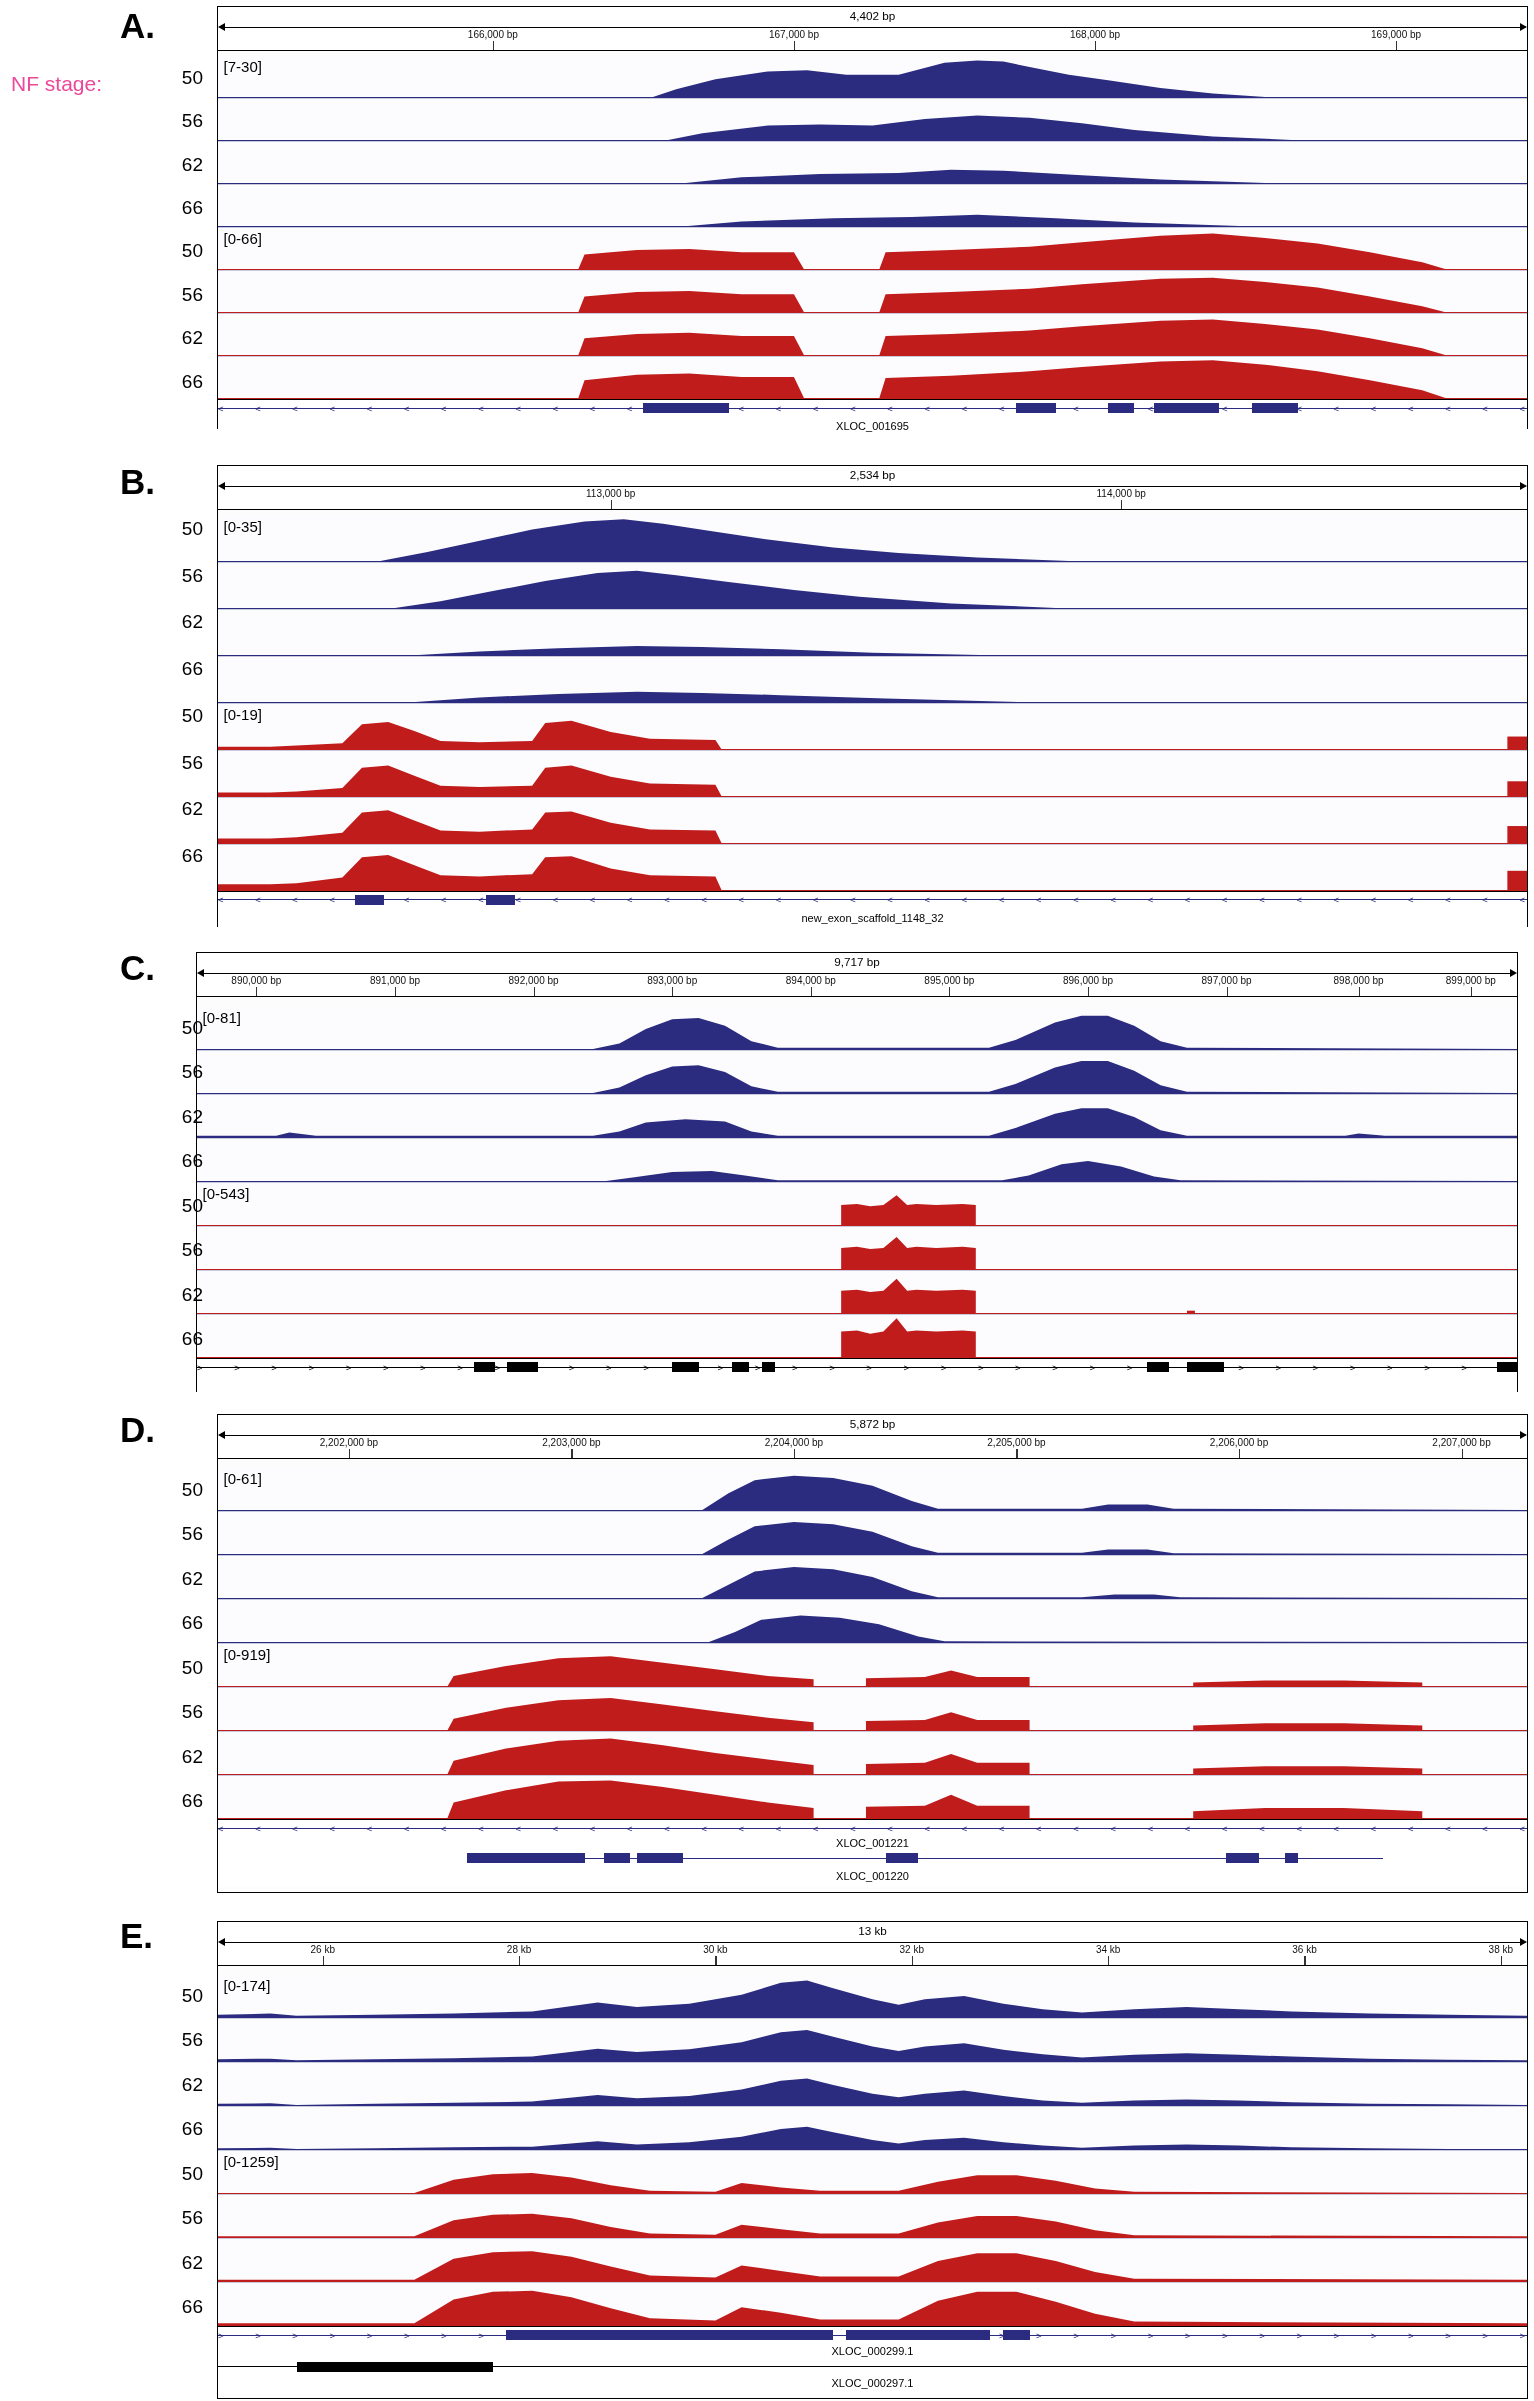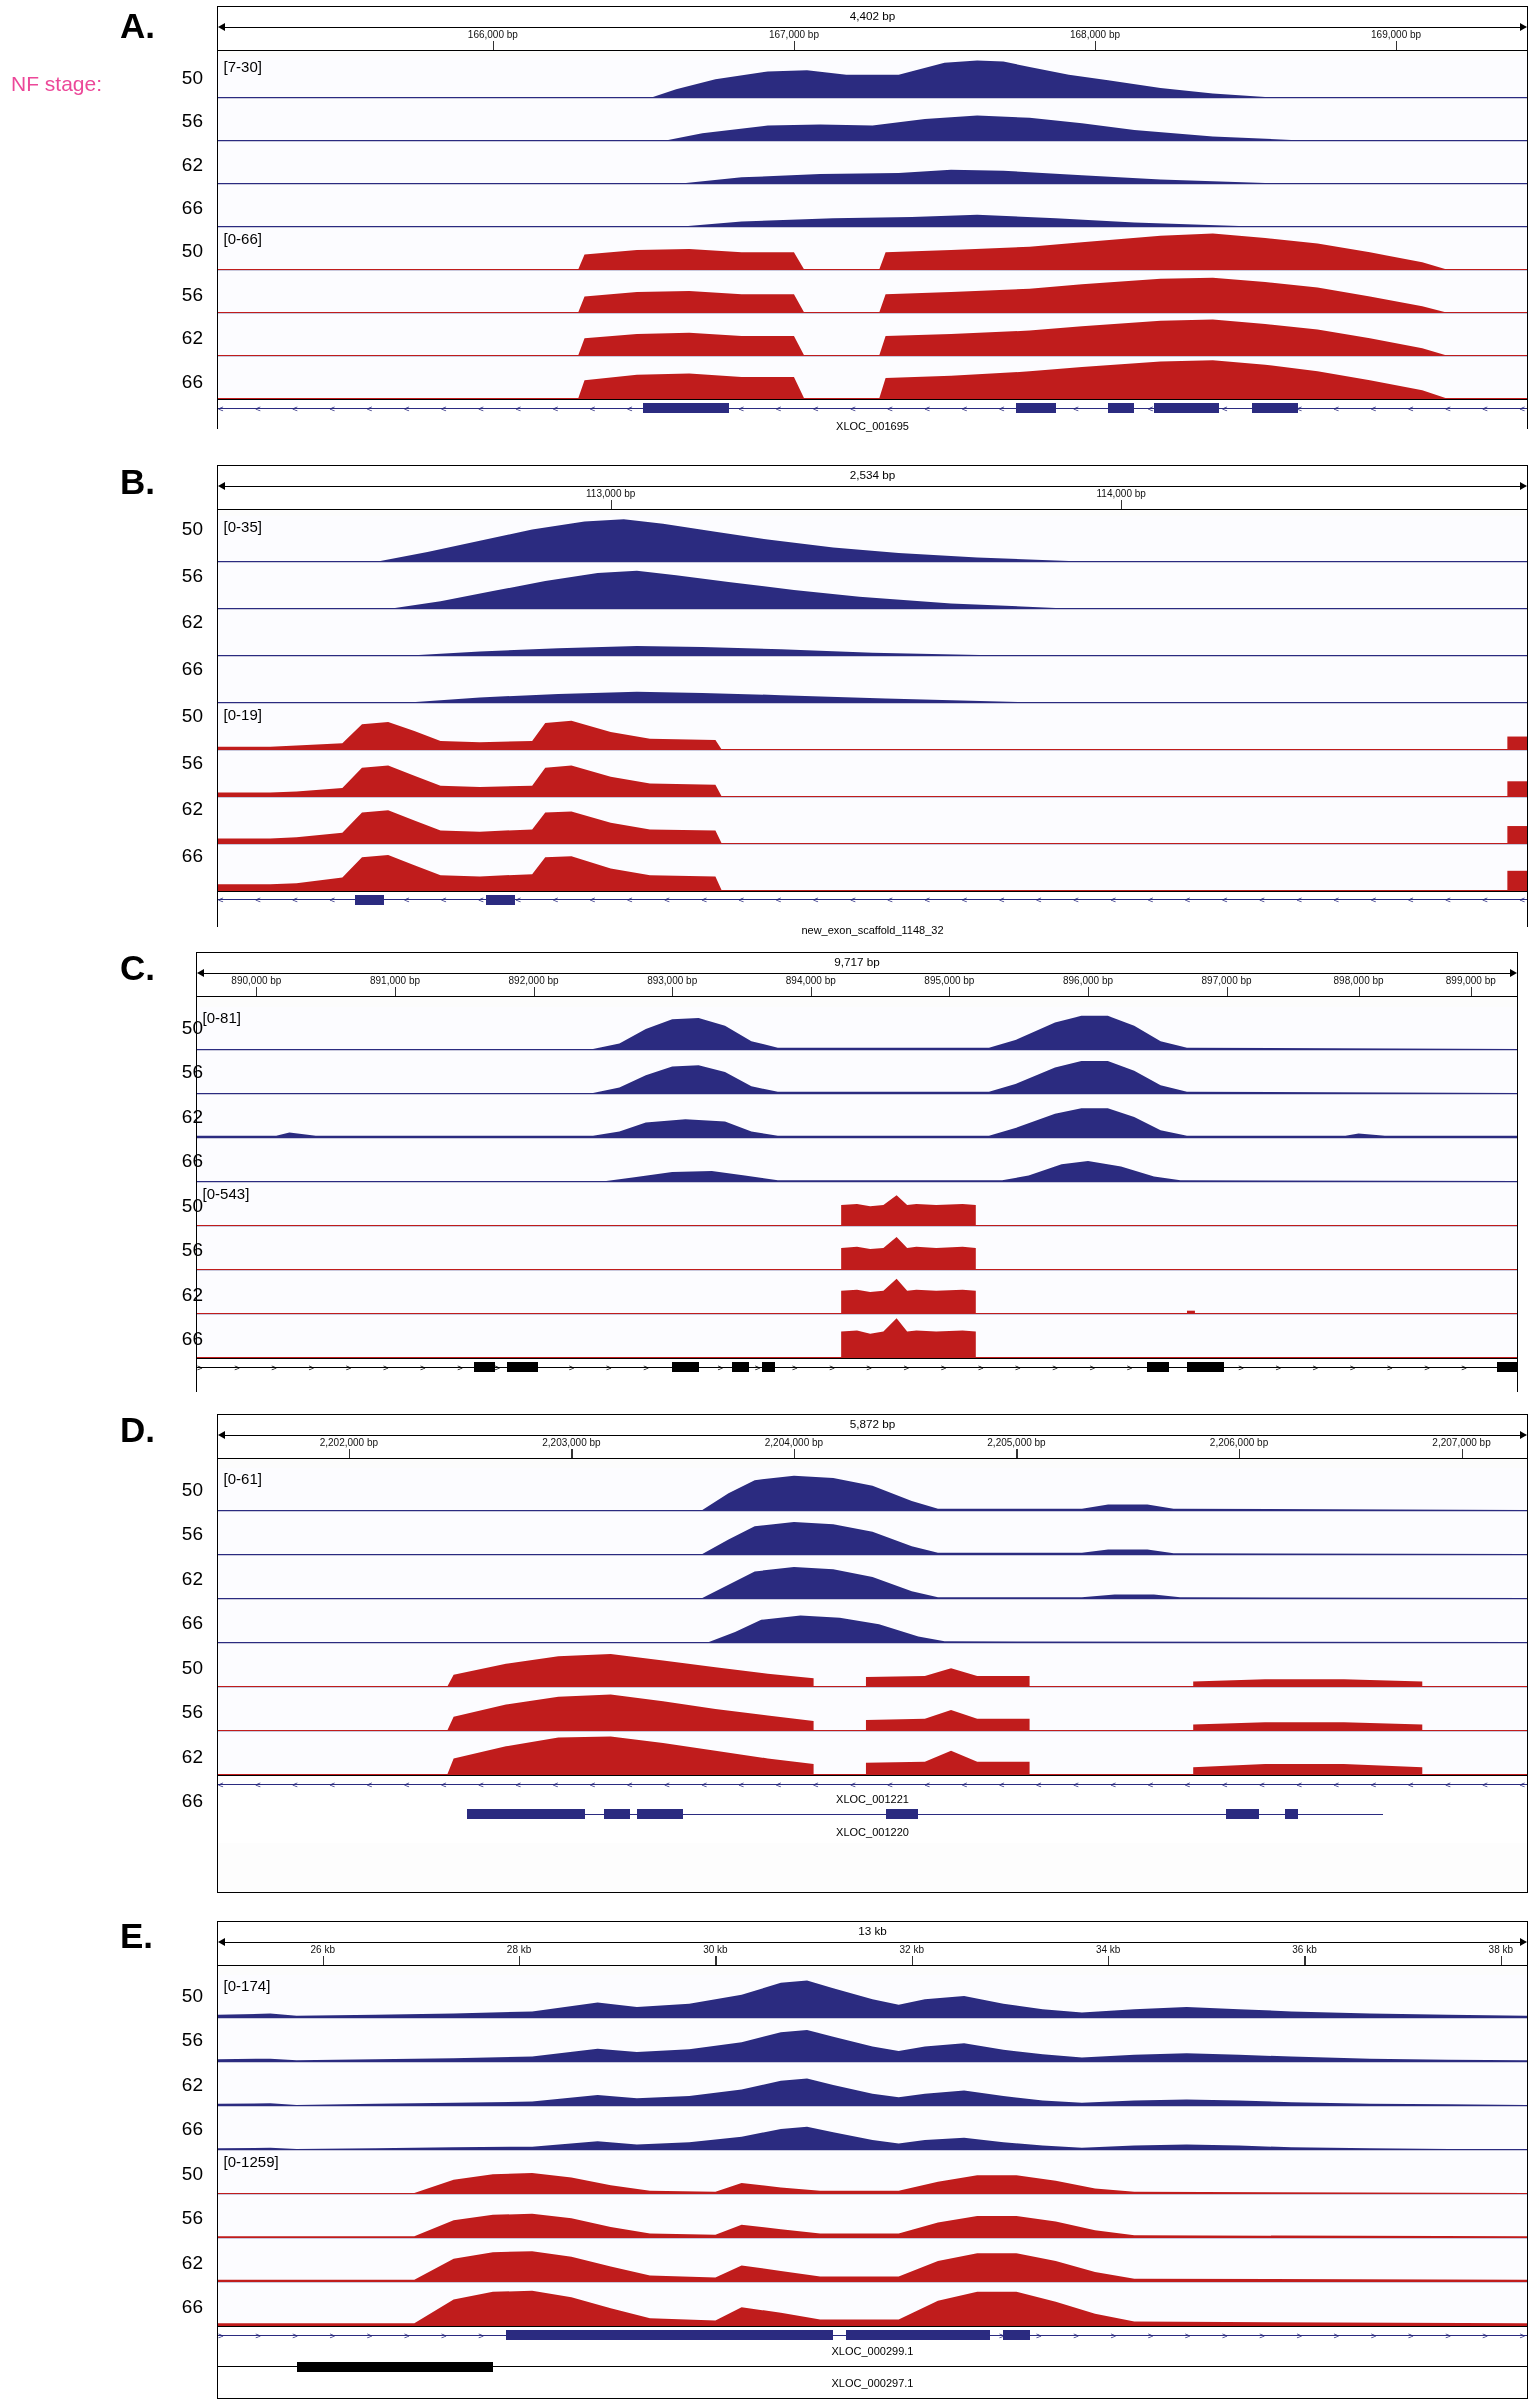--- a/index.html
+++ b/index.html
@@ -336,21 +336,21 @@
               <rect x="985" y="46" width="15" height="36" fill="#c01c1c"></rect>
             </svg>
           <div class="baseline"></div>
         </div>
       </div>
       <div class="anno" style="height:36px;">
         <div class="anno-line" style="top:7.8px;"></div>
         <div class="arrows" style="top:2.8px;">&lt;&nbsp;&lt;&nbsp;&lt;&nbsp;&lt;&nbsp;&lt;&nbsp;&lt;&nbsp;&lt;&nbsp;&lt;&nbsp;&lt;&nbsp;&lt;&nbsp;&lt;&nbsp;&lt;&nbsp;&lt;&nbsp;&lt;&nbsp;&lt;&nbsp;&lt;&nbsp;&lt;&nbsp;&lt;&nbsp;&lt;&nbsp;&lt;&nbsp;&lt;&nbsp;&lt;&nbsp;&lt;&nbsp;&lt;&nbsp;&lt;&nbsp;&lt;&nbsp;&lt;&nbsp;&lt;&nbsp;&lt;&nbsp;&lt;&nbsp;&lt;&nbsp;&lt;&nbsp;&lt;&nbsp;&lt;&nbsp;&lt;&nbsp;&lt;&nbsp;&lt;&nbsp;&lt;&nbsp;&lt;&nbsp;&lt;&nbsp;&lt;</div>
         <div class="exon" style="left:10.5%; top:3.3px; width:2.2%; height:10px;"></div>
         <div class="exon" style="left:20.5%; top:3.3px; width:2.2%; height:10px;"></div>
-        <div class="anno-name" style="top:32px;">new_exon_scaffold_1148_32</div>
+        <div class="anno-name" style="top:20px;">new_exon_scaffold_1148_32</div>
       </div>
     </div>
     <div class="stage-label" style="left:136px; top:67px;">50</div>
     <div class="stage-label" style="left:136px; top:114px;">56</div>
     <div class="stage-label" style="left:136px; top:160px;">62</div>
     <div class="stage-label" style="left:136px; top:207px;">66</div>
     <div class="stage-label" style="left:136px; top:254px;">50</div>
     <div class="stage-label" style="left:136px; top:301px;">56</div>
     <div class="stage-label" style="left:136px; top:347px;">62</div>
     <div class="stage-label" style="left:136px; top:394px;">66</div>
@@ -500,20 +500,27 @@
             </svg>
           <div class="baseline"></div>
         </div>
         <div class="track blue" style="height:43px;">
           <svg class="wave" viewBox="0 0 1000 78" preserveAspectRatio="none">
               <path fill="#2b2b80" d="M0,76 L375,76 L395,58 L415,36 L445,28 L475,32 L505,44 L535,66 L555,75 L1000,76 L1000,78 L0,78 Z"></path>
             </svg>
           <div class="baseline"></div>
         </div>
         <div class="track red" style="height:43px;">
+          <div class="range-label">[0-919]</div>
+          <svg class="wave" viewBox="0 0 1000 78" preserveAspectRatio="none">
+              <path fill="#c01c1c" d="M175,78 L180,58 L220,40 L260,26 L300,22 L340,34 L380,46 L420,58 L455,64 L455,78 Z M495,78 L495,62 L540,60 L560,48 L580,60 L620,60 L620,78 Z M745,78 L745,70 L800,66 L860,66 L920,70 L920,78 Z"></path>
+            </svg>
+          <div class="baseline"></div>
+        </div>
+        <div class="track red" style="height:43px;">
           <svg class="wave" viewBox="0 0 1000 78" preserveAspectRatio="none">
               <path fill="#c01c1c" d="M175,78 L180,56 L220,36 L260,22 L300,18 L340,30 L380,42 L420,54 L455,62 L455,78 Z M495,78 L495,60 L540,58 L560,44 L580,58 L620,58 L620,78 Z M745,78 L745,68 L800,64 L860,64 L920,68 L920,78 Z"></path>
             </svg>
           <div class="baseline"></div>
         </div>
         <div class="track red" style="height:43px;">
           <svg class="wave" viewBox="0 0 1000 78" preserveAspectRatio="none">
               <path fill="#c01c1c" d="M175,78 L180,52 L220,30 L260,16 L300,12 L340,24 L380,38 L420,50 L455,60 L455,78 Z M495,78 L495,58 L540,56 L560,40 L580,56 L620,56 L620,78 Z M745,78 L745,66 L800,62 L860,62 L920,66 L920,78 Z"></path>
             </svg>
           <div class="baseline"></div>

